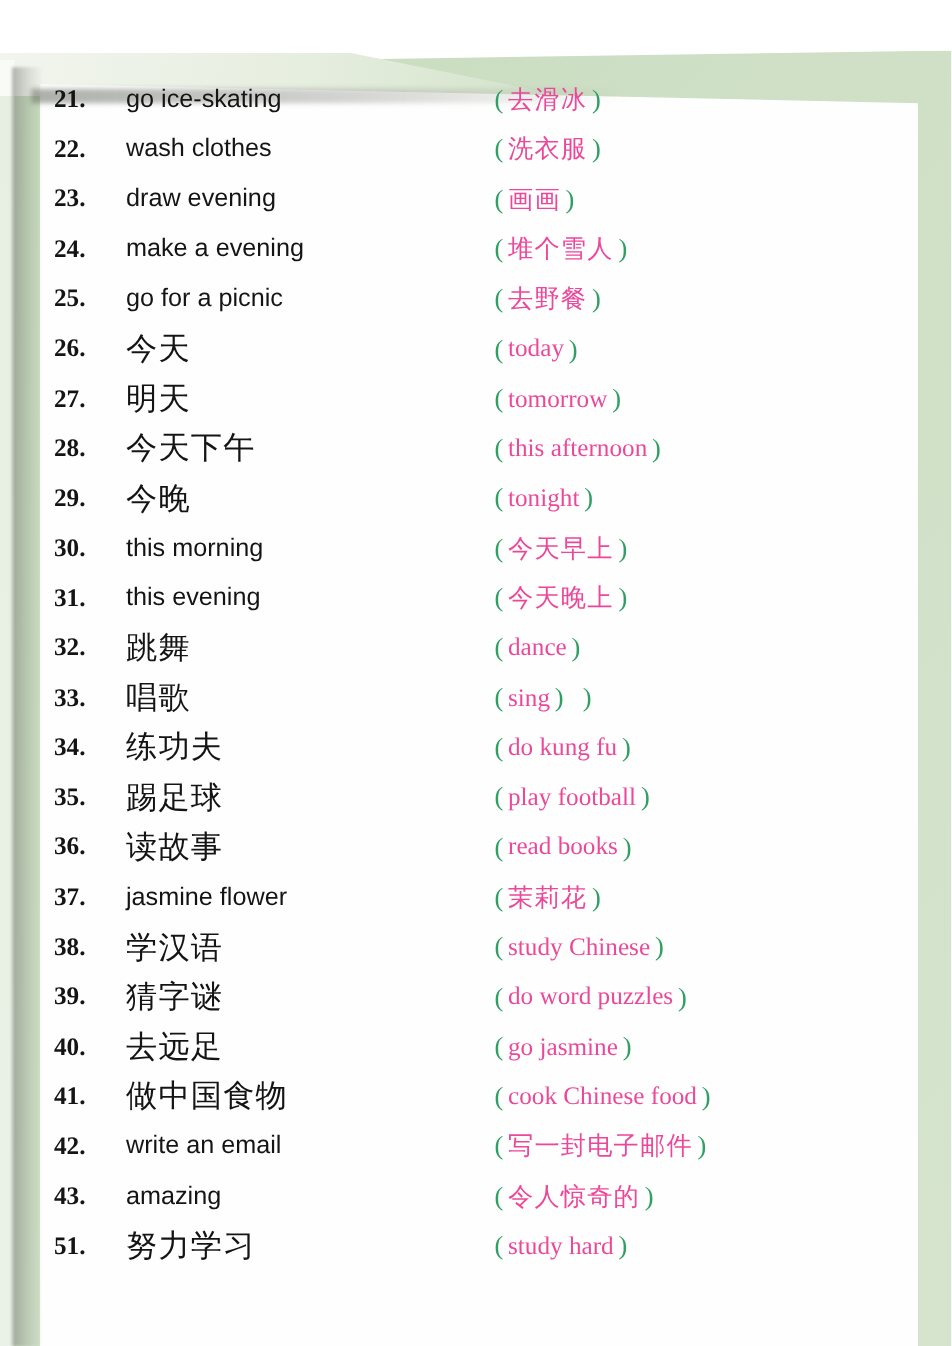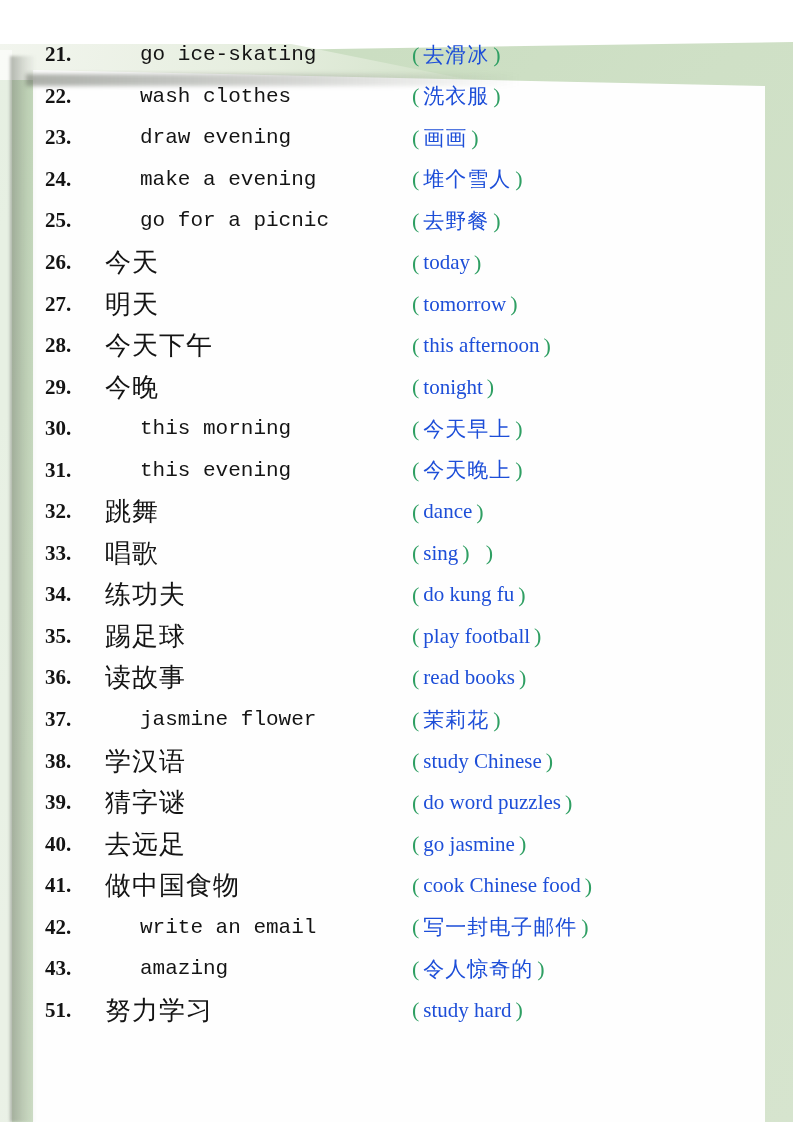--- a/index.html
+++ b/index.html
@@ -37,40 +37,40 @@
     filter:blur(1.5px);
   }
   
   .edge-shadow-top{
     position:absolute;left:26px;top:74px;width:495px;height:12px;
     background:linear-gradient(to right,rgba(105,110,100,0.55),rgba(105,110,100,0.28) 55%,rgba(105,110,100,0) 100%);
     filter:blur(2px);
   }
   
   .list{
-    position:absolute;left:45px;top:34px;width:723px;z-index:5;
+    position:absolute;left:45px;top:62px;width:723px;z-index:5;
   }
   .row{
     position:relative;height:41.55px;display:flex;align-items:center;
   }
   .num{
     display:inline-block;width:60px;
     font-family:"Liberation Serif", serif;font-weight:bold;font-size:21px;color:#141414;
   }
   .term{font-size:21px;color:#141414;}
-  .term.en{font-family:Liberation Mono, monospace;margin-left:35px;}
+  .term.en{font-family:Liberation Sans, sans-serif;}
   .term.zh{font-family:"DejaVu Sans", sans-serif;font-size:26px;letter-spacing:1px;}
   .trans{
     position:absolute;left:363px;top:0;height:100%;
     display:flex;align-items:center;white-space:nowrap;
   }
   .paren{
     font-family:"Liberation Serif", serif;font-size:22px;color:#2f9f63;padding:0 4px;
   }
-  .trans-text{font-size:21px;color:#1d4ed8;}
+  .trans-text{font-size:21px;color:#ec4899;}
   .trans-text.en{font-family:"Liberation Serif", serif;}
   .trans-text.zh{font-family:"DejaVu Sans", sans-serif;font-size:21px;letter-spacing:1px;}
   .suffix{margin-left:12px;padding:0;}
 </style>
 </head>
 <body>
 
 <div class="backdrop"></div>
 <div class="band-wedge"></div>
 <div class="left-sliver"></div>

